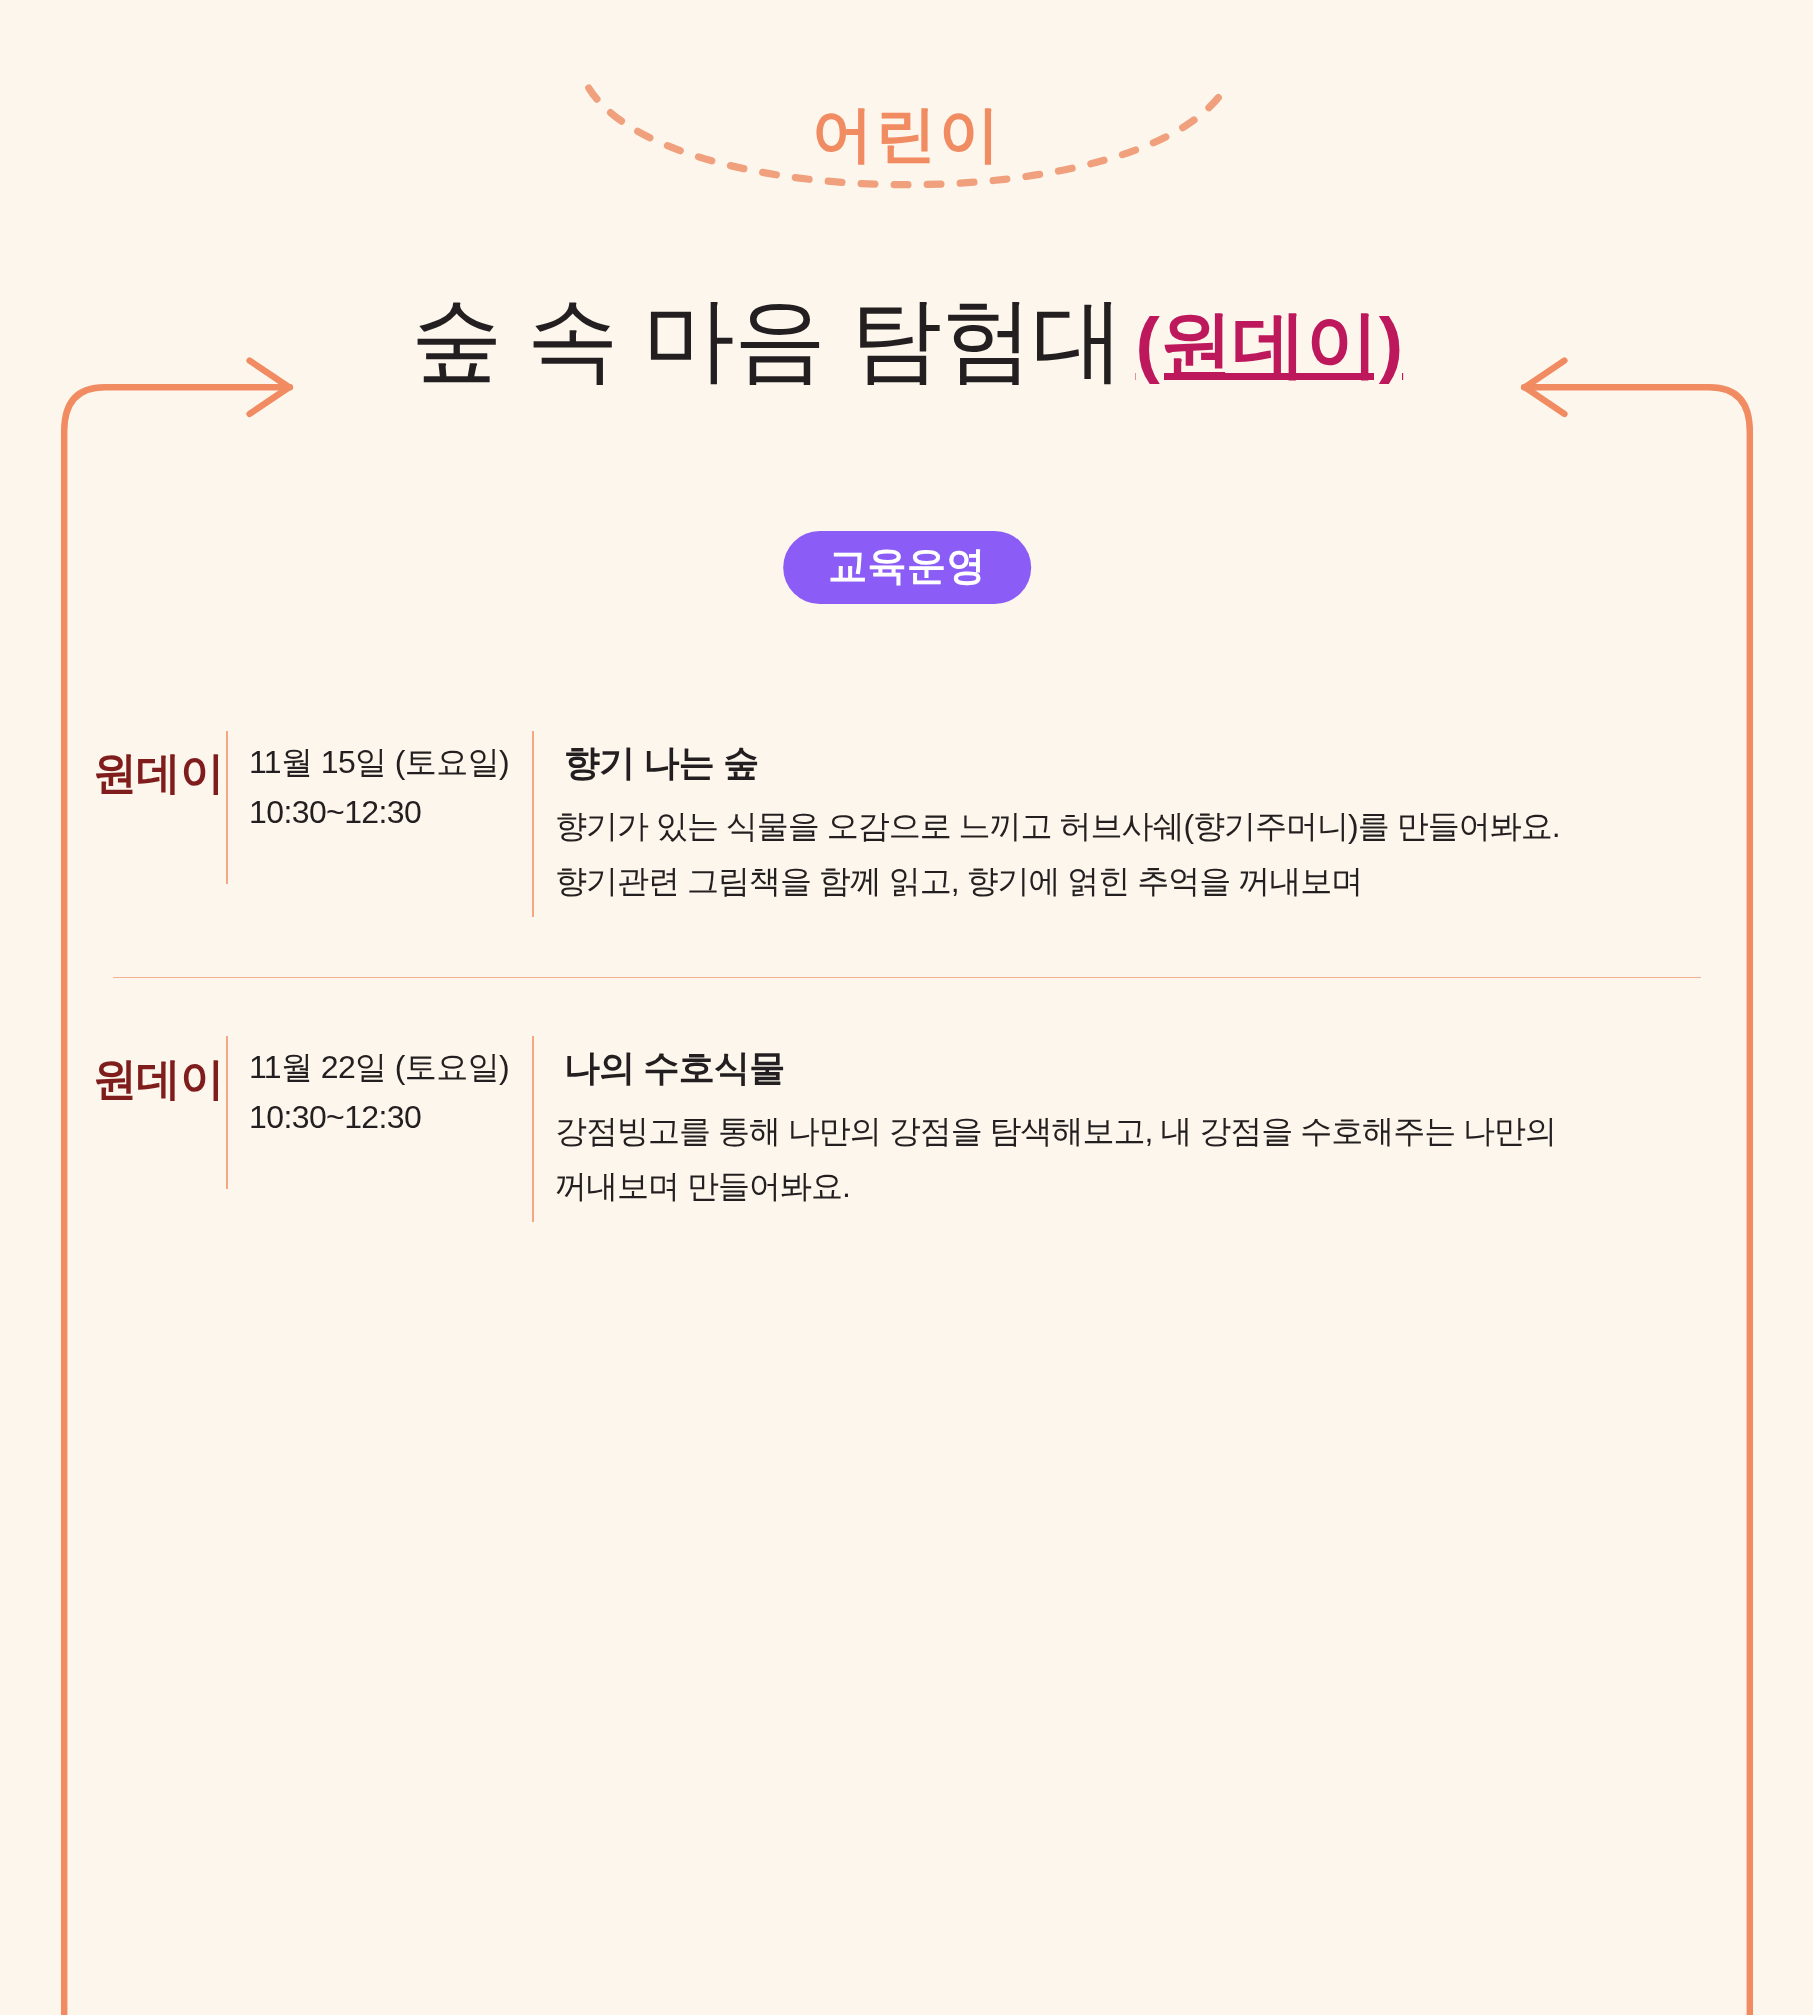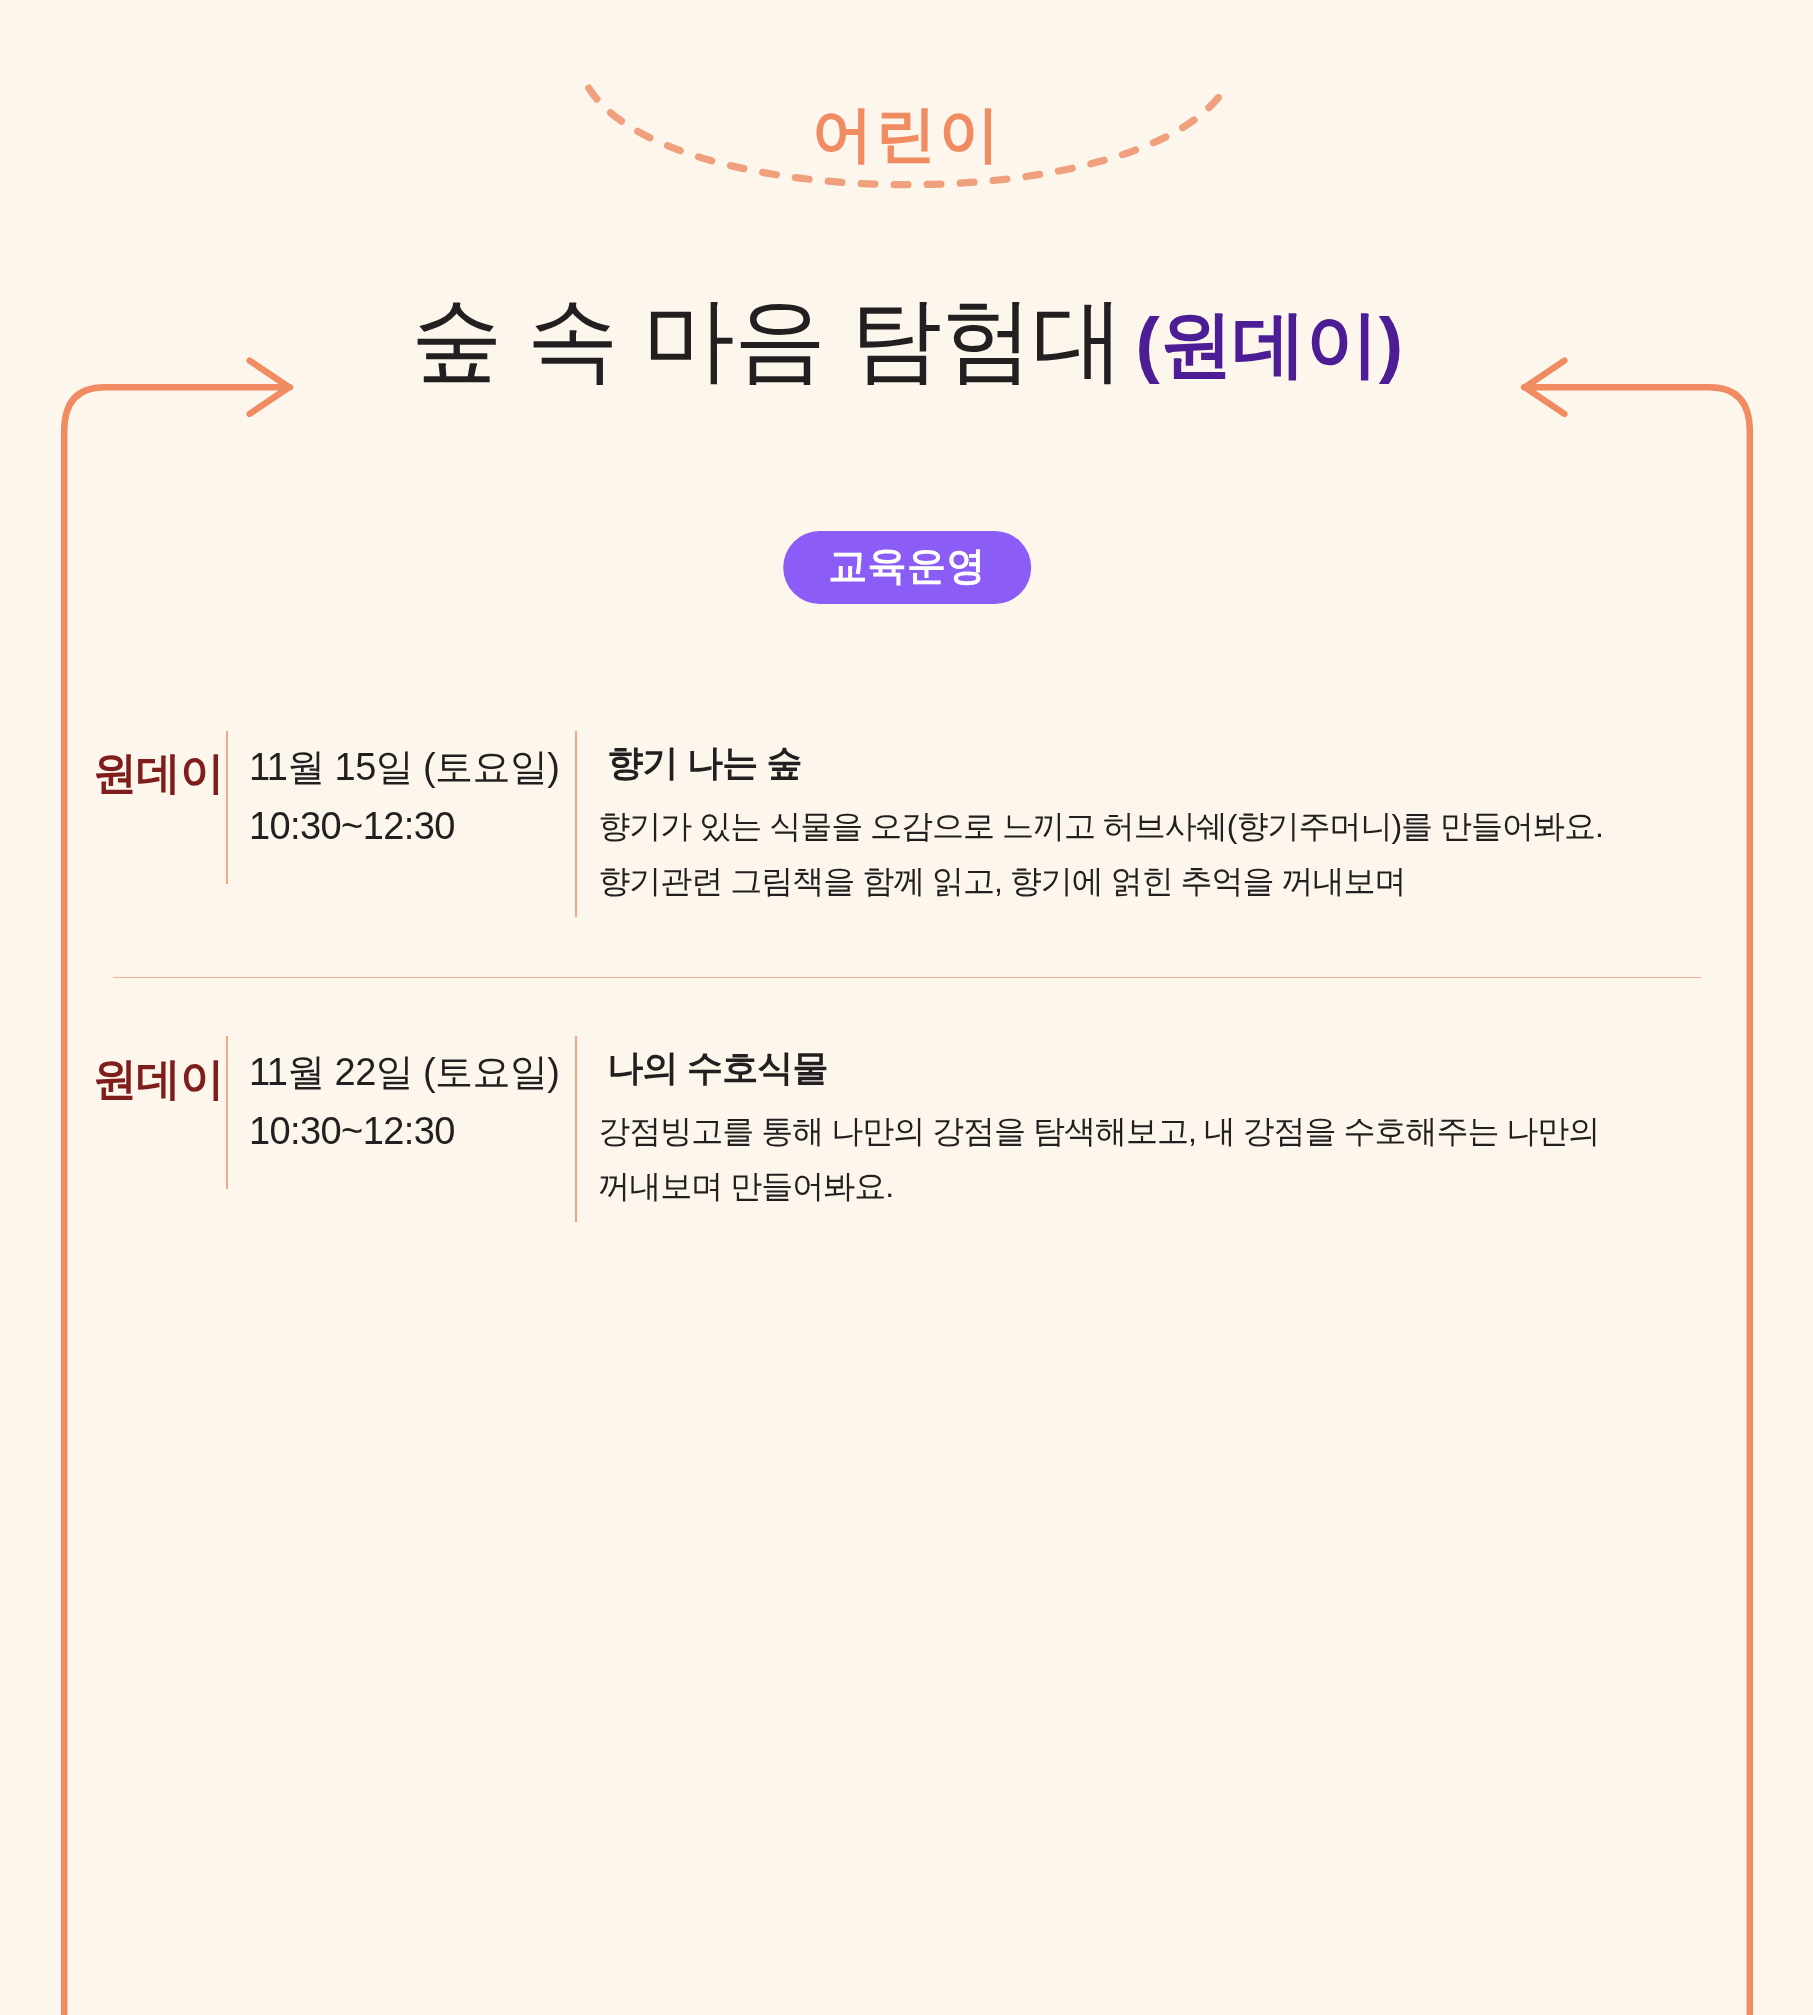--- a/index.html
+++ b/index.html
@@ -65,25 +65,26 @@
     font-size: 92px;
     font-weight: 400;
     letter-spacing: -0.8px;
     color: #231f20;
     vertical-align: middle;
   }
   .title-sub {
     display: inline-block;
     font-size: 73px;
     font-weight: 800;
-    color: #4c1d95;
+    color: #be185d;
     vertical-align: middle;
     margin-left: 12px;
     position: relative;
     top: 5.6px;
+    text-decoration: underline;
   }
 
   
   .bracket {
     position: absolute;
     top: 355px;
     width: 258px;
     height: 1814px;
     pointer-events: none;
   }
@@ -130,21 +131,21 @@
   }
   .row .when {
     flex: 0 0 306px;
     border-left: 2.4px solid #f3a783;
     padding: 7.3px 16px 7.3px 21px;
     min-height: 153px;
     box-sizing: border-box;
   }
   .row .when .date,
   .row .when .time {
-    font-size: 38px;
+    font-size: 32px;
     font-weight: 400;
     color: #231f20;
     line-height: 1.55;
     white-space: nowrap;
     letter-spacing: -0.6px;
   }
   .row .detail {
     flex: 1 1 auto;
     border-left: 2.4px solid #f3a783;
     padding: 5.6px 0 7.3px 21px;

